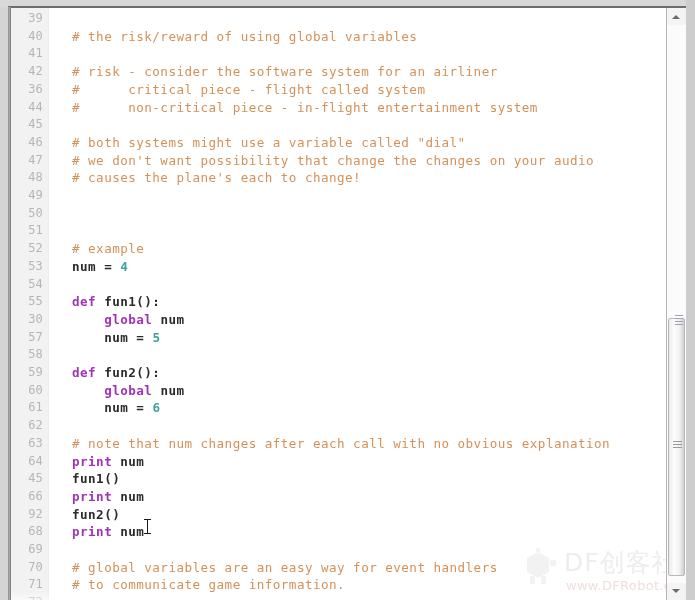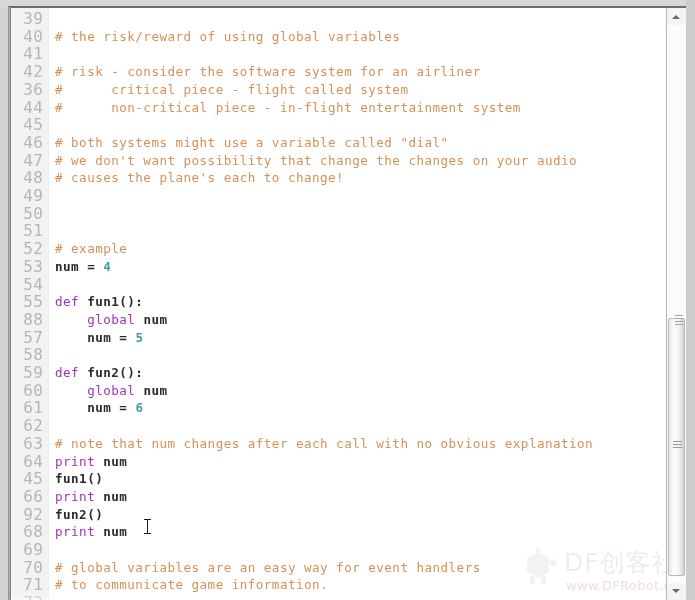--- a/index.html
+++ b/index.html
@@ -77,39 +77,39 @@
     font-size: 12.6px;
     font-family: "DejaVu Sans Mono", monospace;
     letter-spacing: 0.4px;
   }
   .lineno {
     position: absolute;
     left: 0;
     width: 32px;
     text-align: right;
     color: #b6b6b6;
-    font-size: 16px;
+    font-size: 12px;
     font-family: "DejaVu Sans Mono", monospace;
     line-height: 17.7px;
     height: 17.7px;
     letter-spacing: 0.2px;
   }
   .linetext {
     position: absolute;
-    left: 44px;
+    left: 61px;
     white-space: pre;
     line-height: 17.7px;
     height: 17.7px;
     font-size: 12.6px;
     font-family: "DejaVu Sans Mono", monospace;
     letter-spacing: 0.45px;
   }
 
   .tok-comment { color: #d49158; }
-  .tok-keyword { color: #a033b8; font-weight: normal; }
+  .tok-keyword { color: #a033b8; font-weight: bold; }
   .tok-name    { color: #2b2b2b; font-weight: bold; }
   .tok-number  { color: #3fa0a0; font-weight: bold; }
   .tok-plain   { color: #2b2b2b; }
   .tok-op      { color: #2b2b2b; font-weight: bold; }
 
   
   #mouse-ibeam {
     position: absolute;
     left: 133px;
     top: 511px;
@@ -294,21 +294,21 @@
         <div class="code-line" style="top: 125.9px;"><div class="lineno">46</div><div class="linetext"><span class="tok-comment"># both systems might use a variable called "dial"</span></div></div>
         <div class="code-line" style="top: 143.6px;"><div class="lineno">47</div><div class="linetext"><span class="tok-comment"># we don't want possibility that change the changes on your audio</span></div></div>
         <div class="code-line" style="top: 161.3px;"><div class="lineno">48</div><div class="linetext"><span class="tok-comment"># causes the plane's each to change!</span></div></div>
         <div class="code-line" style="top: 179px;"><div class="lineno">49</div><div class="linetext"></div></div>
         <div class="code-line" style="top: 196.7px;"><div class="lineno">50</div><div class="linetext"></div></div>
         <div class="code-line" style="top: 214.4px;"><div class="lineno">51</div><div class="linetext"></div></div>
         <div class="code-line" style="top: 232.1px;"><div class="lineno">52</div><div class="linetext"><span class="tok-comment"># example</span></div></div>
         <div class="code-line" style="top: 249.8px;"><div class="lineno">53</div><div class="linetext"><span class="tok-name">num</span><span class="tok-plain"> </span><span class="tok-op">=</span><span class="tok-plain"> </span><span class="tok-number">4</span></div></div>
         <div class="code-line" style="top: 267.5px;"><div class="lineno">54</div><div class="linetext"></div></div>
         <div class="code-line" style="top: 285.2px;"><div class="lineno">55</div><div class="linetext"><span class="tok-keyword">def</span><span class="tok-plain"> </span><span class="tok-name">fun1():</span></div></div>
-        <div class="code-line" style="top: 302.9px;"><div class="lineno">88</div><div class="linetext"><span class="tok-plain">    </span><span class="tok-keyword">global</span><span class="tok-plain"> </span><span class="tok-name">num</span></div></div>
+        <div class="code-line" style="top: 302.9px;"><div class="lineno">30</div><div class="linetext"><span class="tok-plain">    </span><span class="tok-keyword">global</span><span class="tok-plain"> </span><span class="tok-name">num</span></div></div>
         <div class="code-line" style="top: 320.6px;"><div class="lineno">57</div><div class="linetext"><span class="tok-plain">    </span><span class="tok-name">num</span><span class="tok-plain"> </span><span class="tok-op">=</span><span class="tok-plain"> </span><span class="tok-number">5</span></div></div>
         <div class="code-line" style="top: 338.3px;"><div class="lineno">58</div><div class="linetext"></div></div>
         <div class="code-line" style="top: 356px;"><div class="lineno">59</div><div class="linetext"><span class="tok-keyword">def</span><span class="tok-plain"> </span><span class="tok-name">fun2():</span></div></div>
         <div class="code-line" style="top: 373.7px;"><div class="lineno">60</div><div class="linetext"><span class="tok-plain">    </span><span class="tok-keyword">global</span><span class="tok-plain"> </span><span class="tok-name">num</span></div></div>
         <div class="code-line" style="top: 391.4px;"><div class="lineno">61</div><div class="linetext"><span class="tok-plain">    </span><span class="tok-name">num</span><span class="tok-plain"> </span><span class="tok-op">=</span><span class="tok-plain"> </span><span class="tok-number">6</span></div></div>
         <div class="code-line" style="top: 409.1px;"><div class="lineno">62</div><div class="linetext"></div></div>
         <div class="code-line" style="top: 426.8px;"><div class="lineno">63</div><div class="linetext"><span class="tok-comment"># note that num changes after each call with no obvious explanation</span></div></div>
         <div class="code-line" style="top: 444.5px;"><div class="lineno">64</div><div class="linetext"><span class="tok-keyword">print</span><span class="tok-plain"> </span><span class="tok-name">num</span></div></div>
         <div class="code-line" style="top: 462.2px;"><div class="lineno">45</div><div class="linetext"><span class="tok-name">fun1()</span></div></div>
         <div class="code-line" style="top: 479.9px;"><div class="lineno">66</div><div class="linetext"><span class="tok-keyword">print</span><span class="tok-plain"> </span><span class="tok-name">num</span></div></div>

